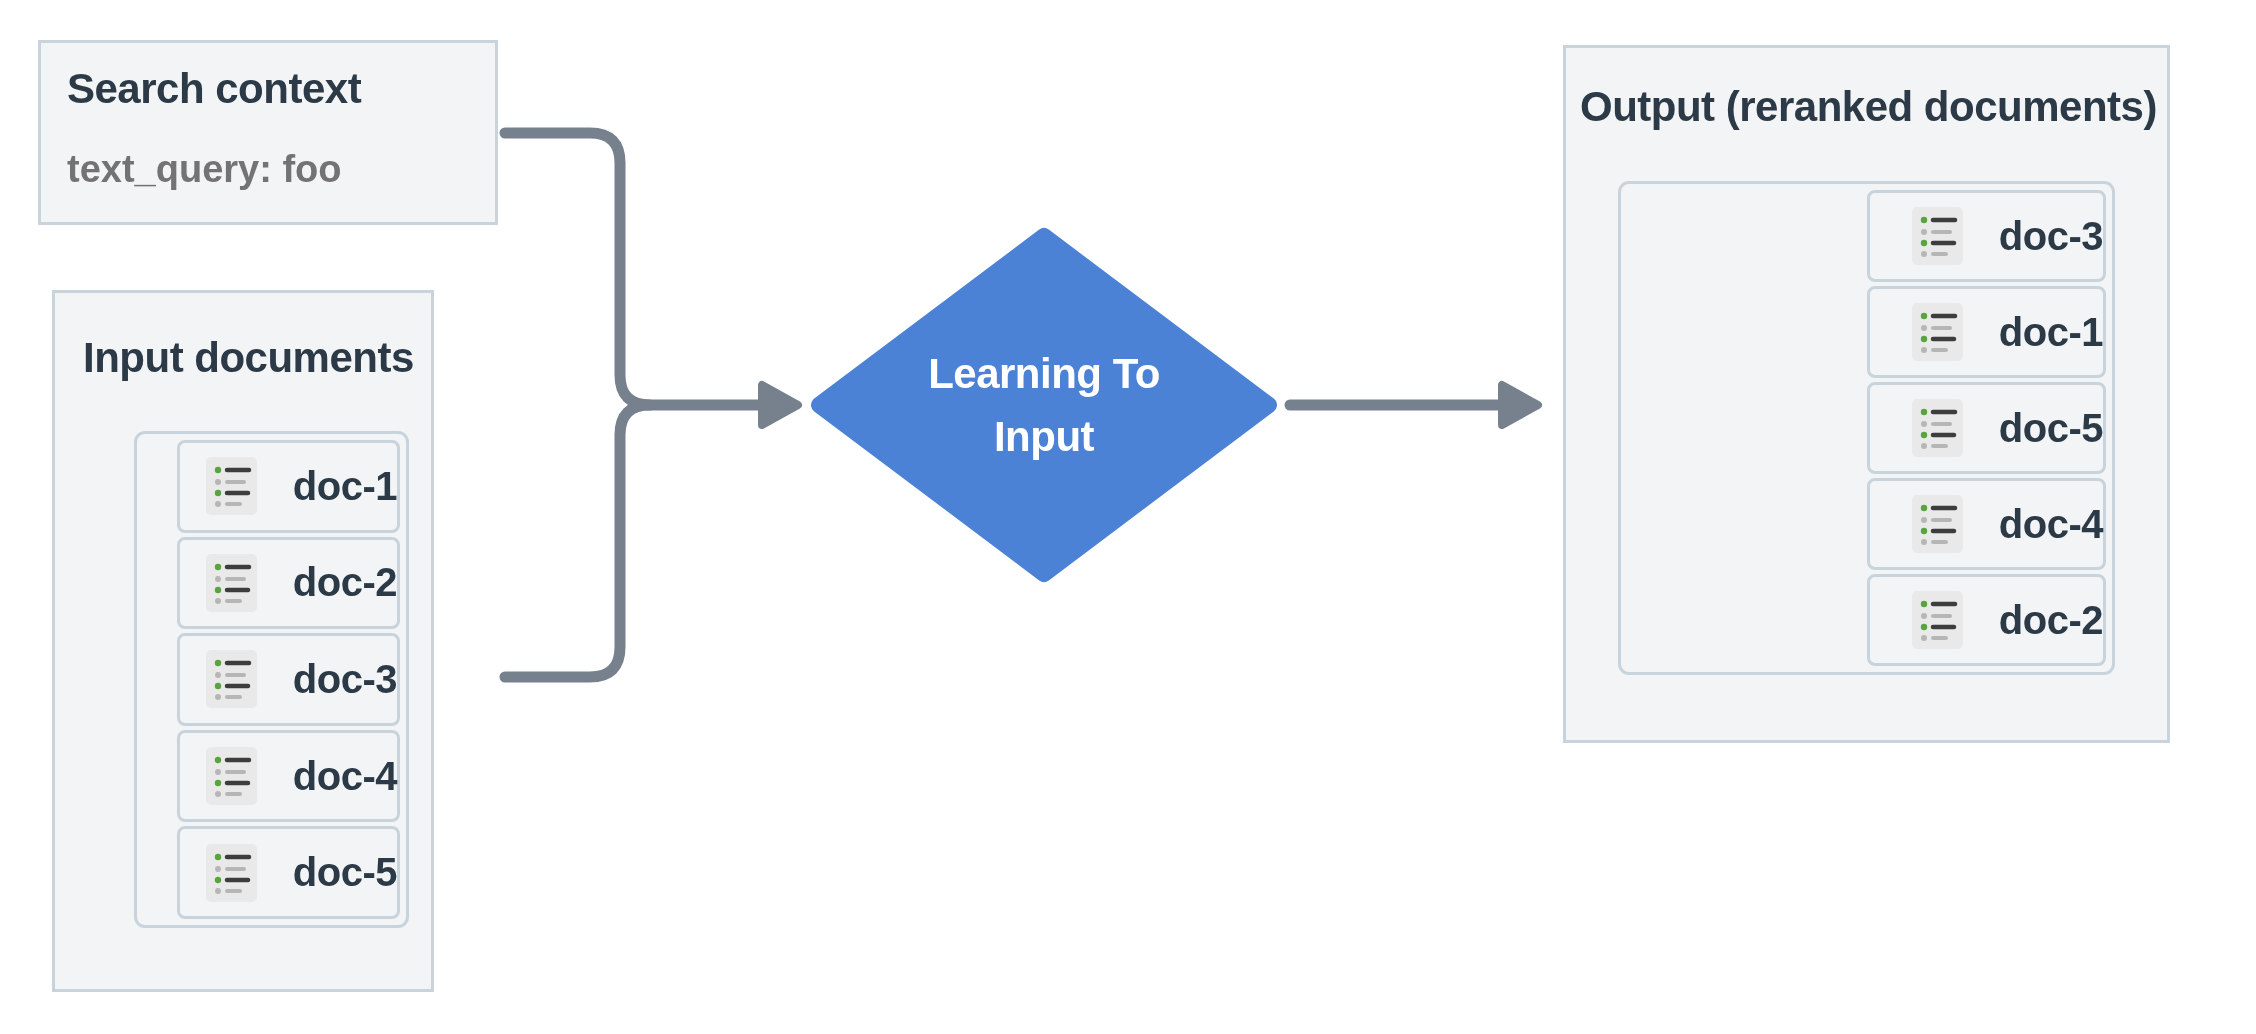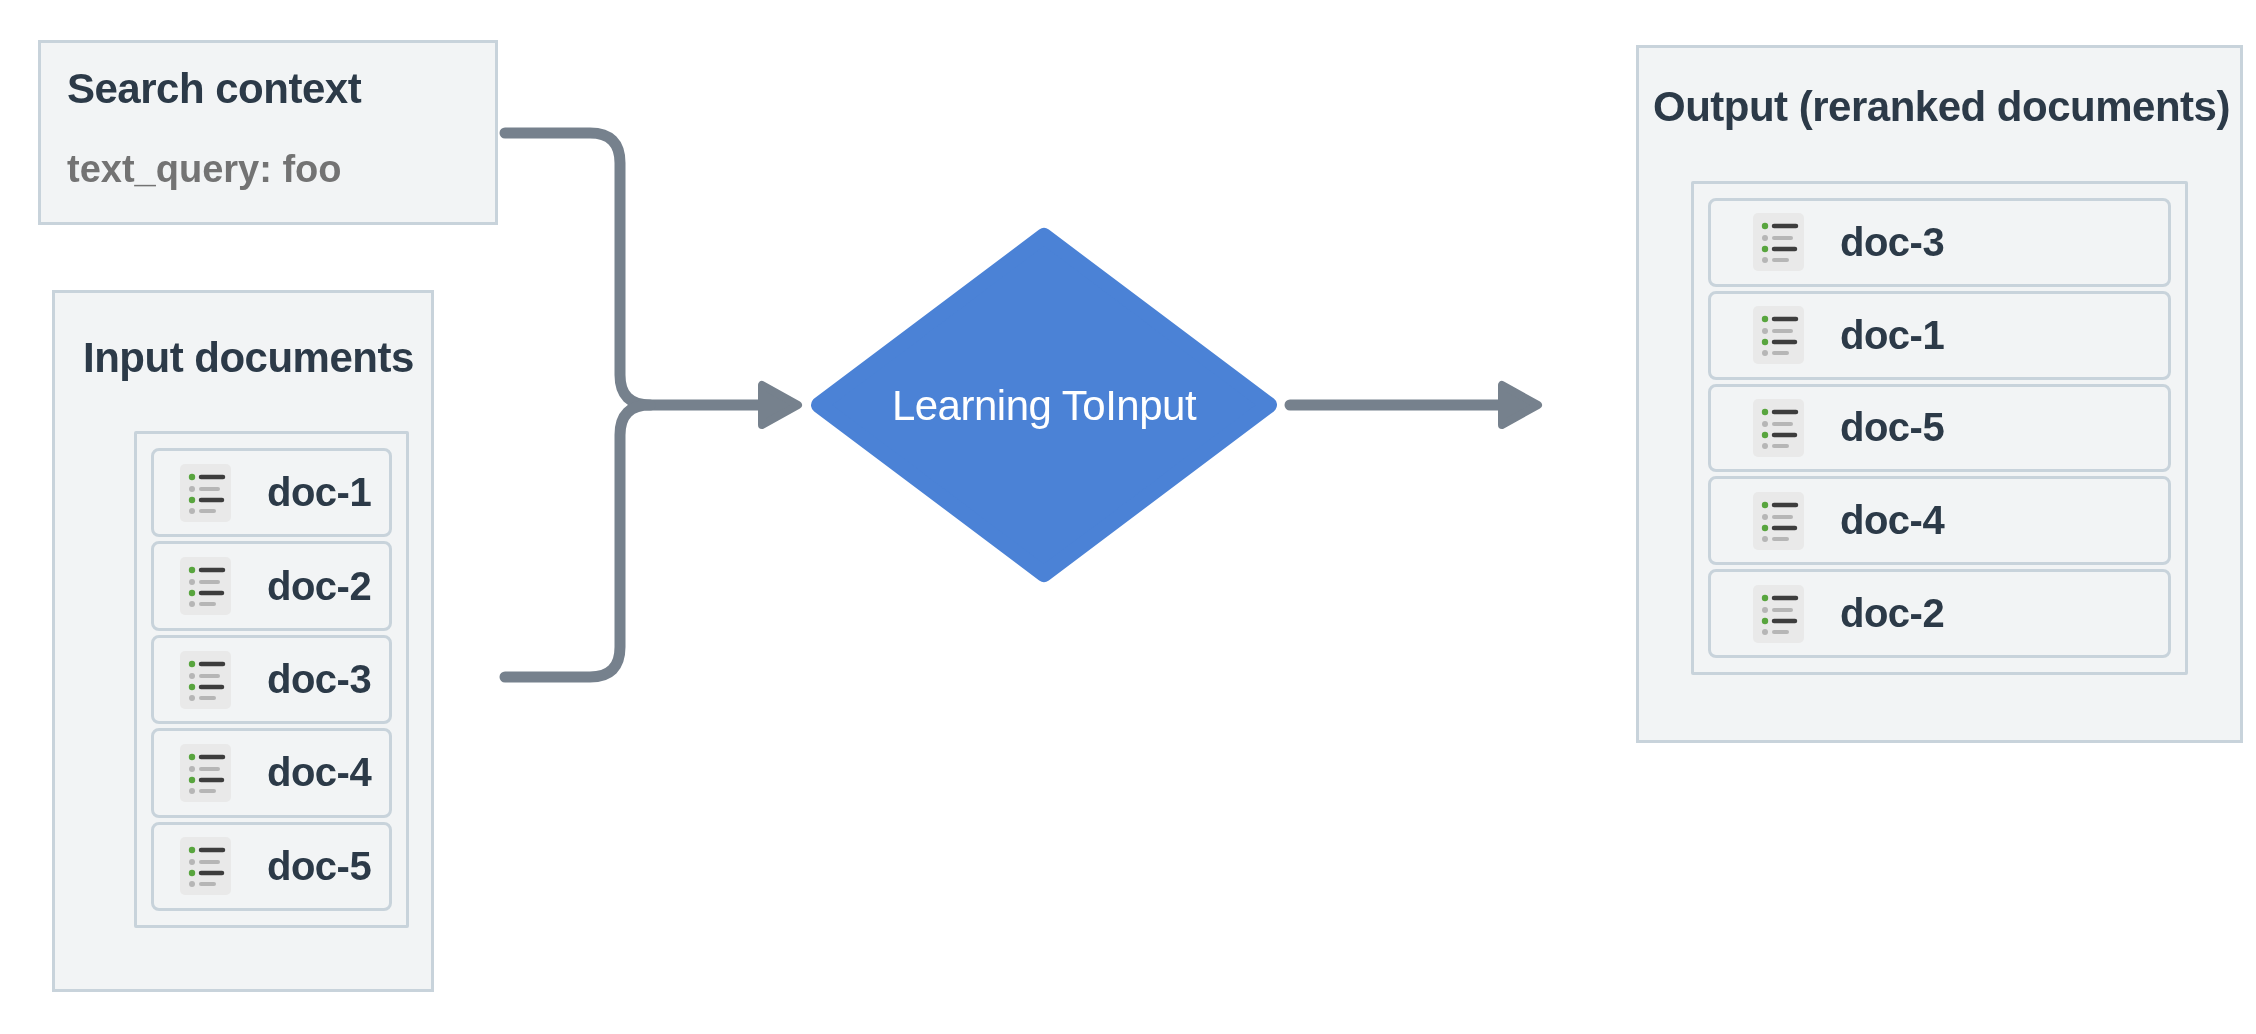--- a/index.html
+++ b/index.html
@@ -42,32 +42,33 @@
     white-space: nowrap;
   }
   #search-box { left: 38px; top: 40px; width: 460px; height: 185px; }
   #search-box .panel-title { left: 26px; top: 21px; }
   #search-box .query-text { left: 26px; top: 104px; }
 
   #input-box { left: 52px; top: 290px; width: 382px; height: 702px; }
   #input-box .panel-title { left: 28px; top: 40px; }
   #input-box .doc-list { left: 79px; top: 138px; width: 275px; height: 497px; }
 
-  #output-box { left: 1636px; top: 45px; width: 607px; height: 698px; }
+  #output-box { left: 1563px; top: 45px; width: 607px; height: 698px; }
   #output-box .panel-title { left: 14px; top: 34px; }
   #output-box .doc-list { left: 52px; top: 133px; width: 497px; height: 494px; }
 
   .doc-list {
     position: absolute;
     border: 3px solid #c8d3db;
-    border-radius: 2px;
+    border-radius: 11px;
     box-sizing: border-box;
     display: flex;
     flex-direction: column;
-    padding: 12px;
+    padding: 4px;
+    align-items: flex-end;
   }
   .doc-row {
     flex: 1 1 0;
     margin: 2px;
     border: 3px solid #c8d3db;
     border-radius: 8px;
     background: #f2f4f5;
     display: flex;
     align-items: center;
     box-sizing: border-box;
@@ -86,27 +87,27 @@
     font-weight: bold;
     letter-spacing: -0.5px;
     white-space: nowrap;
   }
   .diamond-label {
     position: absolute;
     left: 811px; top: 230px;
     width: 466px; height: 350px;
     z-index: 3;
     display: flex;
-    flex-direction: row;
+    flex-direction: column;
     align-items: center;
     justify-content: center;
     text-align: center;
     color: #ffffff;
     font-size: 42px;
-    font-weight: normal;
+    font-weight: bold;
     line-height: 63px;
     letter-spacing: -0.5px;
   }
 </style>
 </head>
 <body>
 
 <div class="stage">
 
   <svg class="connector-layer" width="2256" height="1034" viewBox="0 0 2256 1034" xmlns="http://www.w3.org/2000/svg">

